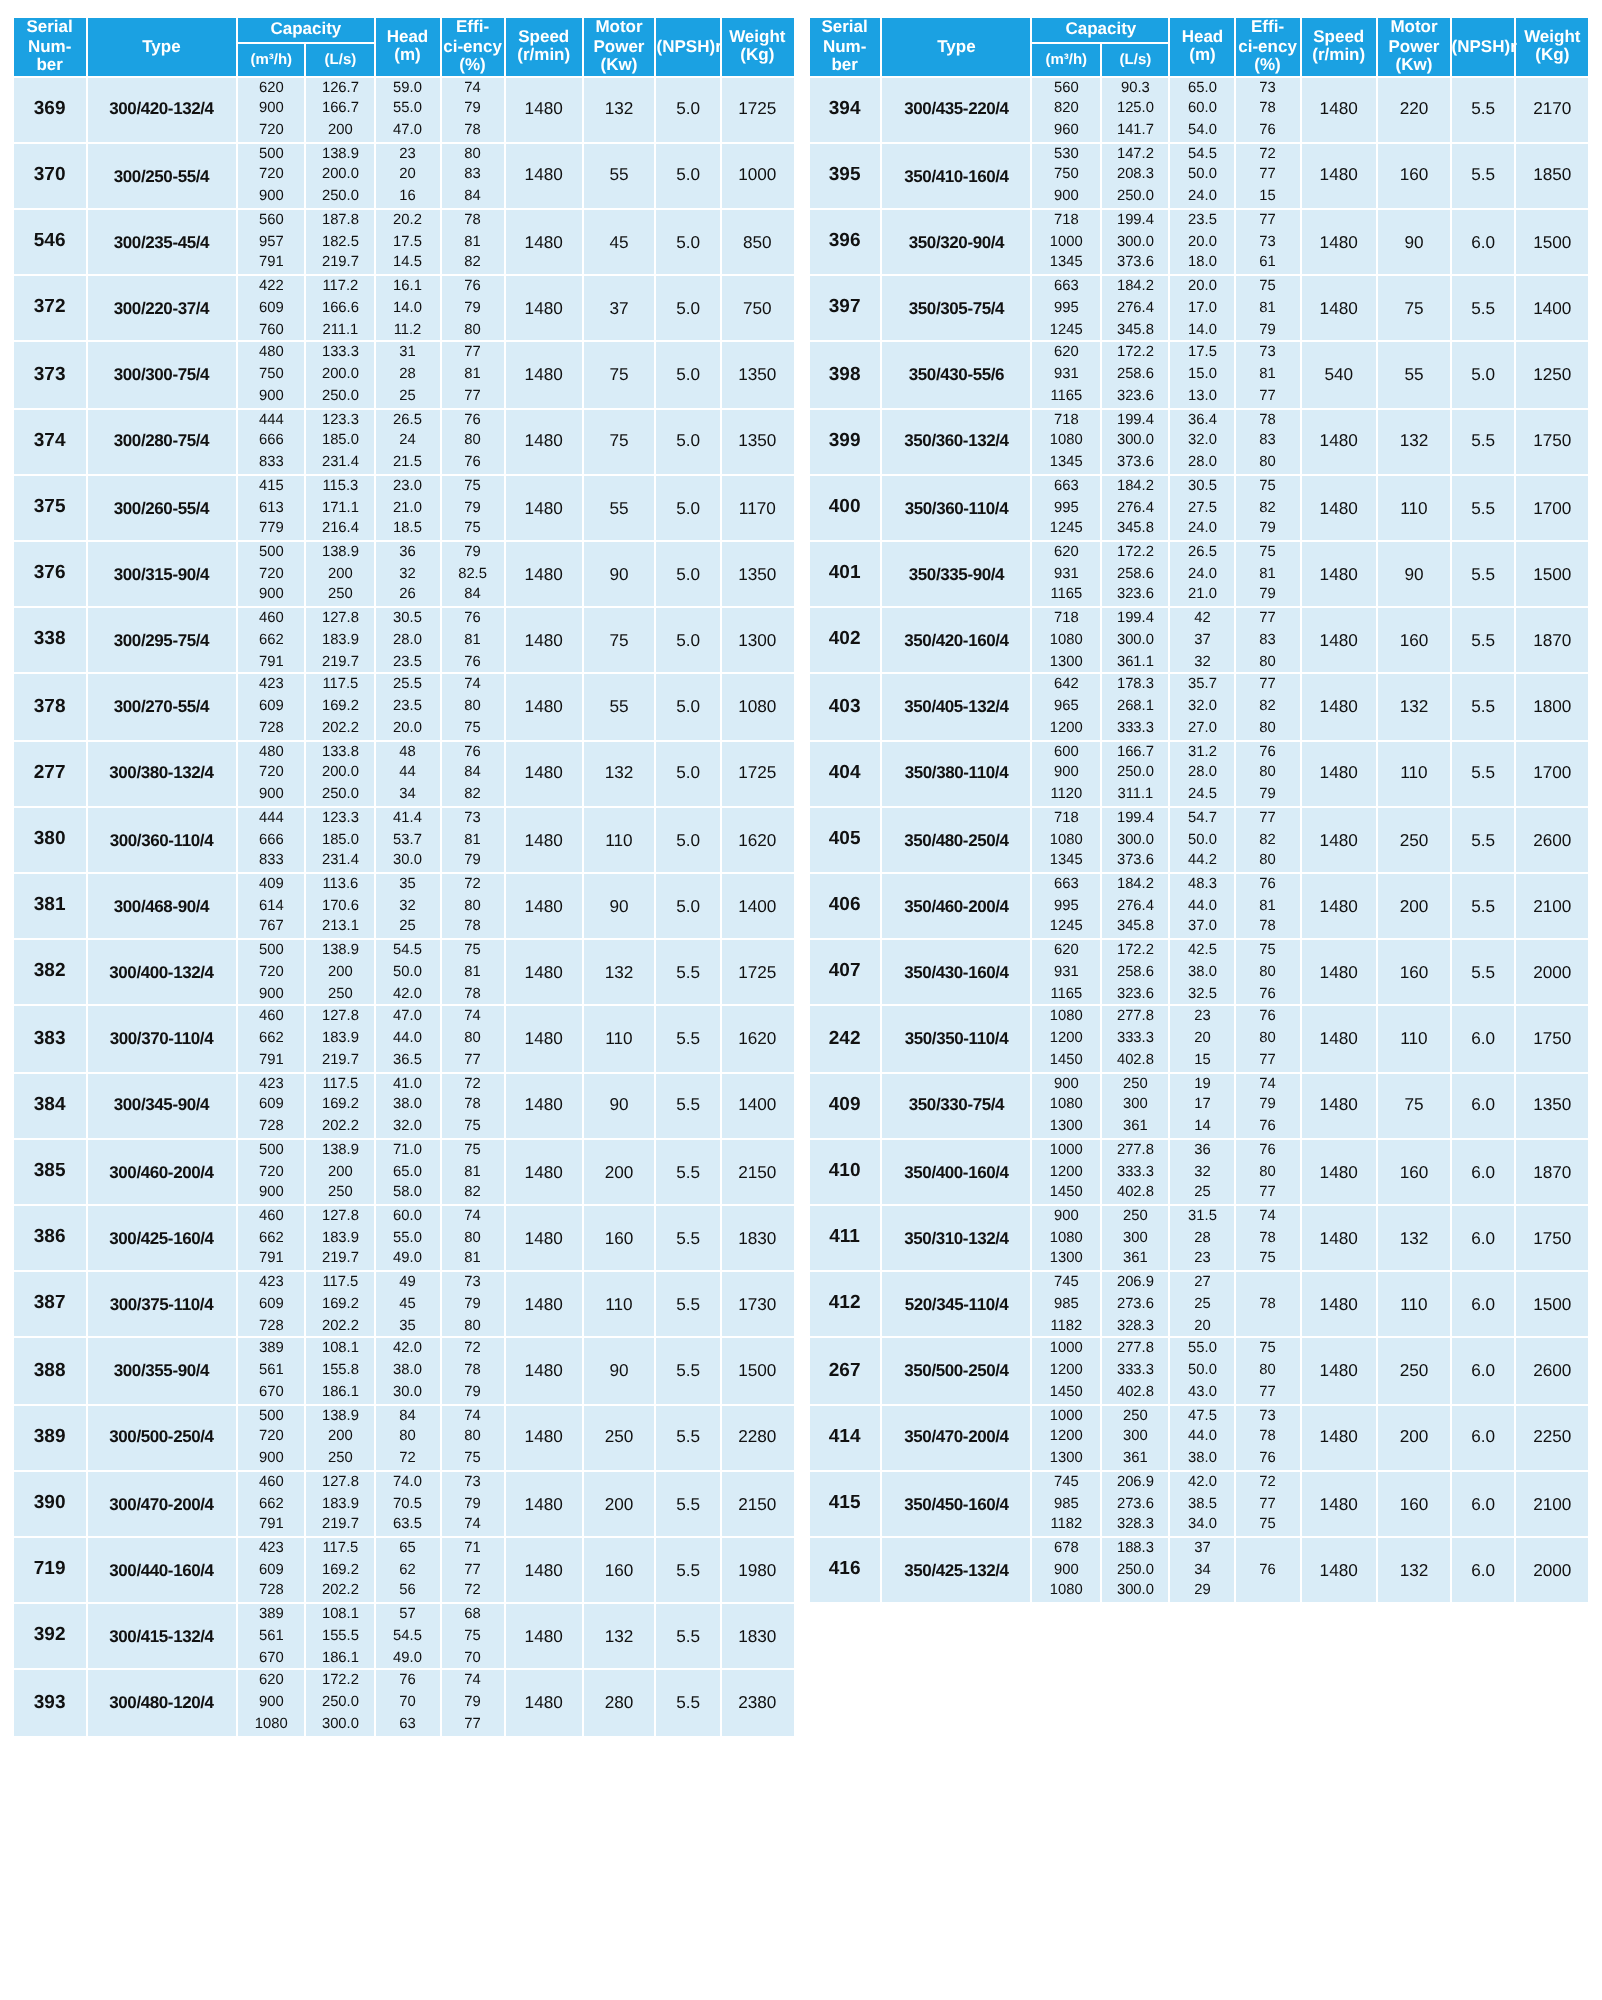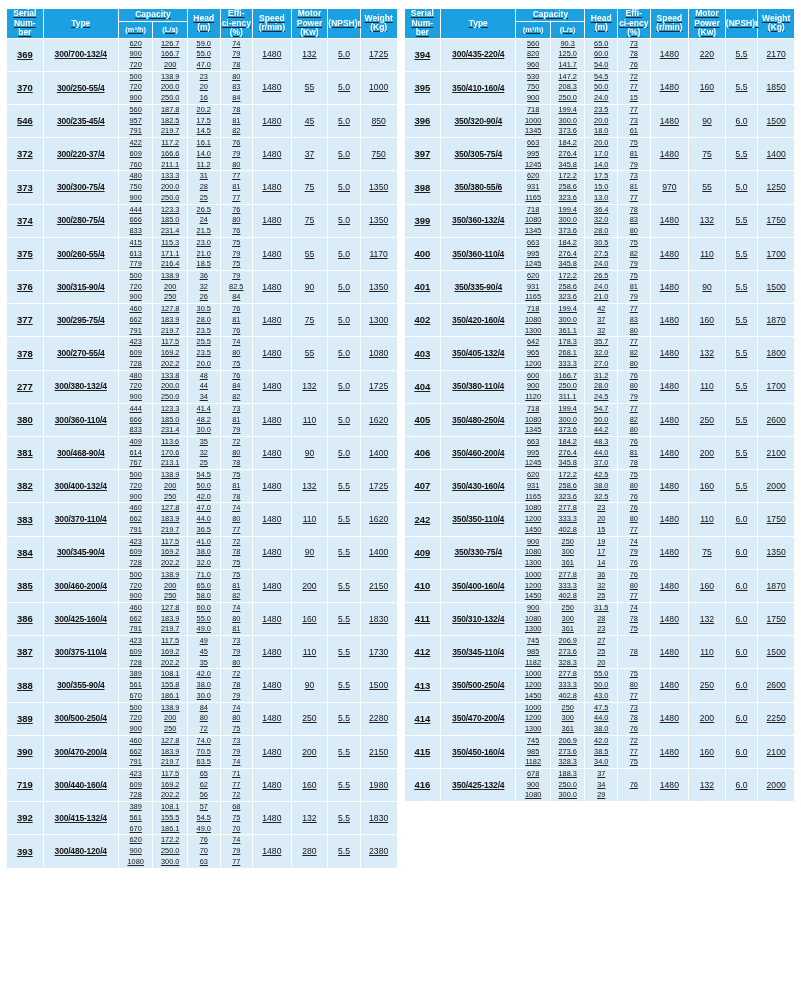--- a/index.html
+++ b/index.html
@@ -15,21 +15,20 @@
     padding:8px 6px 6px 6px;
     display:flex;
     gap:6px;
     align-items:flex-start;
   }
   table.pump{
     border-collapse:collapse;
     table-layout:fixed;
     width:392px;
     border:1px solid #ffffff;
-    text-decoration:underline;
   }
   table.pump td, table.pump th{
     border:1px solid #ffffff;
     text-align:center;
     vertical-align:middle;
     padding:0;
   }
   thead th{
     background:#1ba1e2;
     color:#ffffff;
@@ -119,21 +118,21 @@
 (Kg)</th>
       </tr>
       <tr>
         <th class="sub">(m³/h)</th>
         <th class="sub">(L/s)</th>
       </tr>
     </thead>
     <tbody>
         <tr>
           <td class="serial">369</td>
-          <td class="type">300/700-132/4</td>
+          <td class="type">300/420-132/4</td>
           <td class="multi">620
 900
 720</td>
           <td class="multi">126.7
 166.7
 200</td>
           <td class="multi">59.0
 55.0
 47.0</td>
           <td class="multi">74
@@ -278,21 +277,21 @@
 26</td>
           <td class="multi">79
 82.5
 84</td>
           <td class="single">1480</td>
           <td class="single">90</td>
           <td class="single">5.0</td>
           <td class="single">1350</td>
         </tr>
         <tr>
-          <td class="serial">377</td>
+          <td class="serial">338</td>
           <td class="type">300/295-75/4</td>
           <td class="multi">460
 662
 791</td>
           <td class="multi">127.8
 183.9
 219.7</td>
           <td class="multi">30.5
 28.0
 23.5</td>
@@ -347,21 +346,21 @@
         <tr>
           <td class="serial">380</td>
           <td class="type">300/360-110/4</td>
           <td class="multi">444
 666
 833</td>
           <td class="multi">123.3
 185.0
 231.4</td>
           <td class="multi">41.4
-48.2
+53.7
 30.0</td>
           <td class="multi">73
 81
 79</td>
           <td class="single">1480</td>
           <td class="single">110</td>
           <td class="single">5.0</td>
           <td class="single">1620</td>
         </tr>
         <tr>
@@ -742,34 +741,34 @@
           <td class="multi">75
 81
 79</td>
           <td class="single">1480</td>
           <td class="single">75</td>
           <td class="single">5.5</td>
           <td class="single">1400</td>
         </tr>
         <tr>
           <td class="serial">398</td>
-          <td class="type">350/380-55/6</td>
+          <td class="type">350/430-55/6</td>
           <td class="multi">620
 931
 1165</td>
           <td class="multi">172.2
 258.6
 323.6</td>
           <td class="multi">17.5
 15.0
 13.0</td>
           <td class="multi">73
 81
 77</td>
-          <td class="single">970</td>
+          <td class="single">540</td>
           <td class="single">55</td>
           <td class="single">5.0</td>
           <td class="single">1250</td>
         </tr>
         <tr>
           <td class="serial">399</td>
           <td class="type">350/360-132/4</td>
           <td class="multi">718
 1080
 1345</td>
@@ -1022,38 +1021,38 @@
           <td class="multi">74
 78
 75</td>
           <td class="single">1480</td>
           <td class="single">132</td>
           <td class="single">6.0</td>
           <td class="single">1750</td>
         </tr>
         <tr>
           <td class="serial">412</td>
-          <td class="type">350/345-110/4</td>
+          <td class="type">520/345-110/4</td>
           <td class="multi">745
 985
 1182</td>
           <td class="multi">206.9
 273.6
 328.3</td>
           <td class="multi">27
 25
 20</td>
           <td class="multi">78</td>
           <td class="single">1480</td>
           <td class="single">110</td>
           <td class="single">6.0</td>
           <td class="single">1500</td>
         </tr>
         <tr>
-          <td class="serial">413</td>
+          <td class="serial">267</td>
           <td class="type">350/500-250/4</td>
           <td class="multi">1000
 1200
 1450</td>
           <td class="multi">277.8
 333.3
 402.8</td>
           <td class="multi">55.0
 50.0
 43.0</td>

